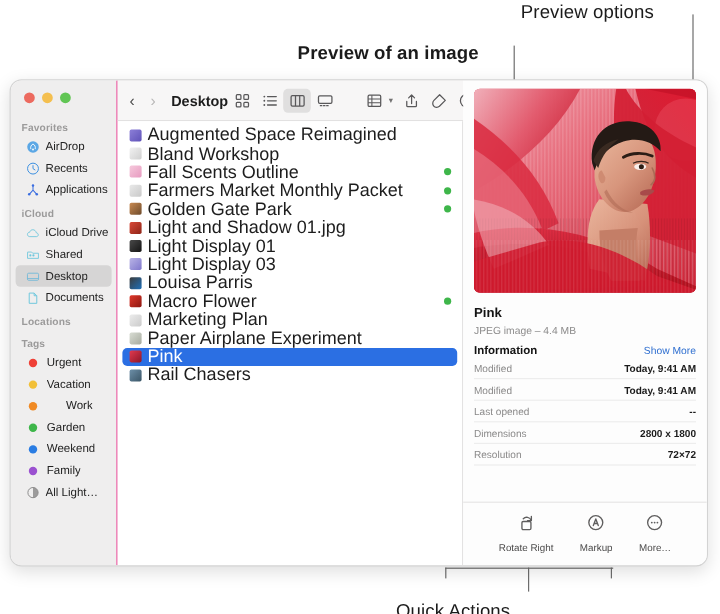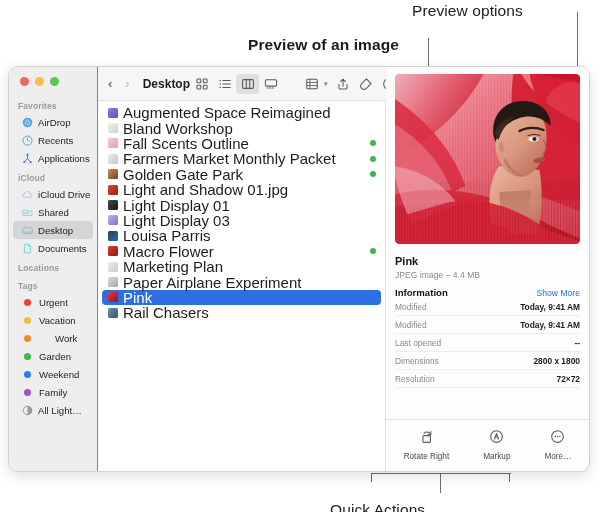--- a/index.html
+++ b/index.html
@@ -18,21 +18,21 @@
 
   
   .annotation {
     position: absolute;
     font-size: 15.5px;
     color: #1b1b1b;
     white-space: nowrap;
     letter-spacing: 0.1px;
   }
   #ann-preview-image { left: 248px; top: 36px; font-weight: bold; }
-  #ann-preview-options { left: 412px; top: 2px; }
+  #ann-preview-options { left: 434px; top: 2px; }
   #ann-quick-actions { left: 330px; top: 501px; }
 
   .leader {
     position: absolute;
     background: #6e6e6e;
   }
   .leader.v { width: 1.4px; }
   .leader.h { height: 1.4px; }
 
   #lead-preview-image { left: 428px; top: 38px; height: 68px; }
@@ -239,21 +239,21 @@
     border-bottom: 1px solid #ededed;
   }
   .info-label { color: #8a8989; }
   .info-value { color: #1b1b1b; font-weight: 700; }
 
   #quick-actions {
     flex: 0 0 auto;
     border-top: 1px solid #e6e5e5;
     display: flex;
     justify-content: center;
-    gap: 34px;
+    gap: 22px;
     padding: 9px 0 10px 0;
     margin-top: auto;
     text-align: right;
   }
   .qa-item {
     display: flex;
     flex-direction: column;
     align-items: center;
     gap: 4px;
     color: #5f5e5e;

